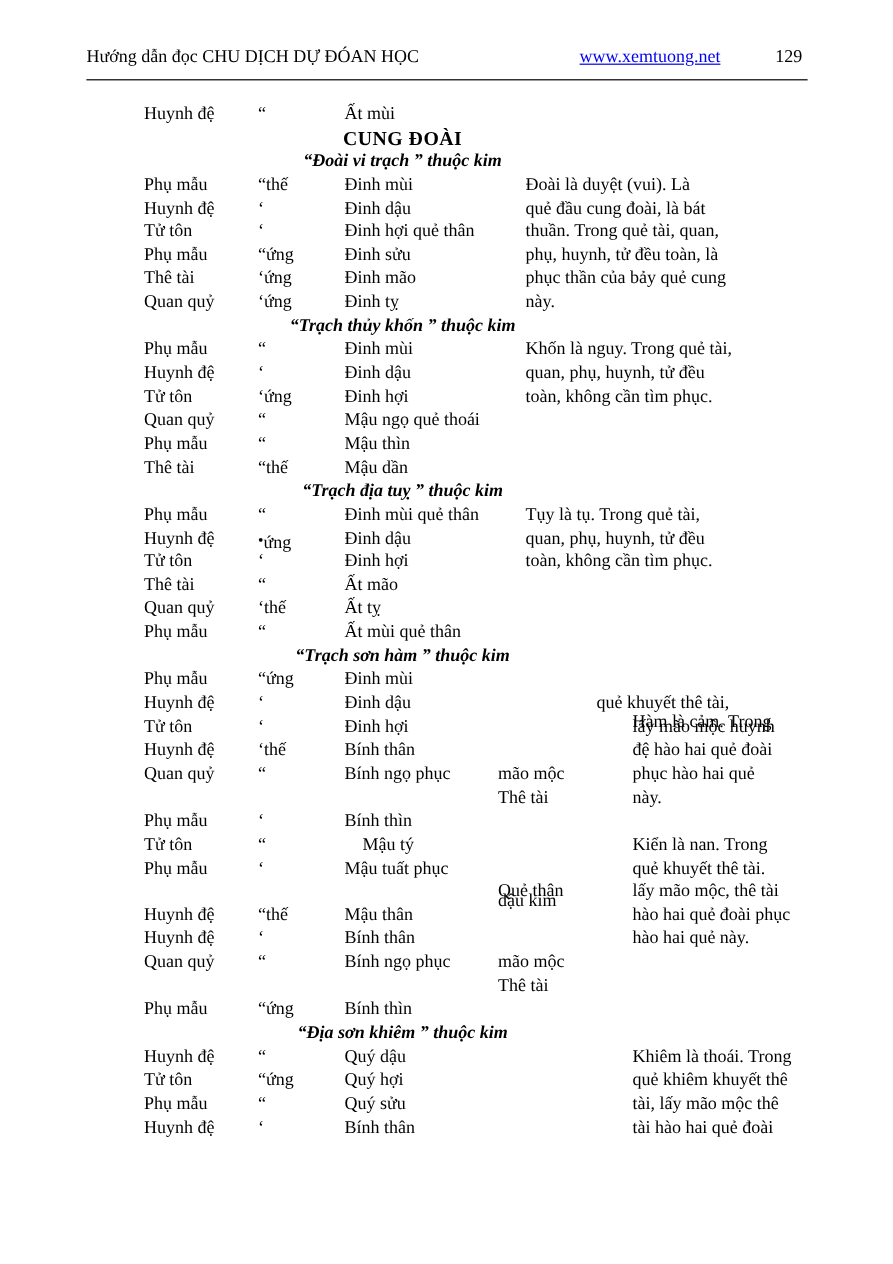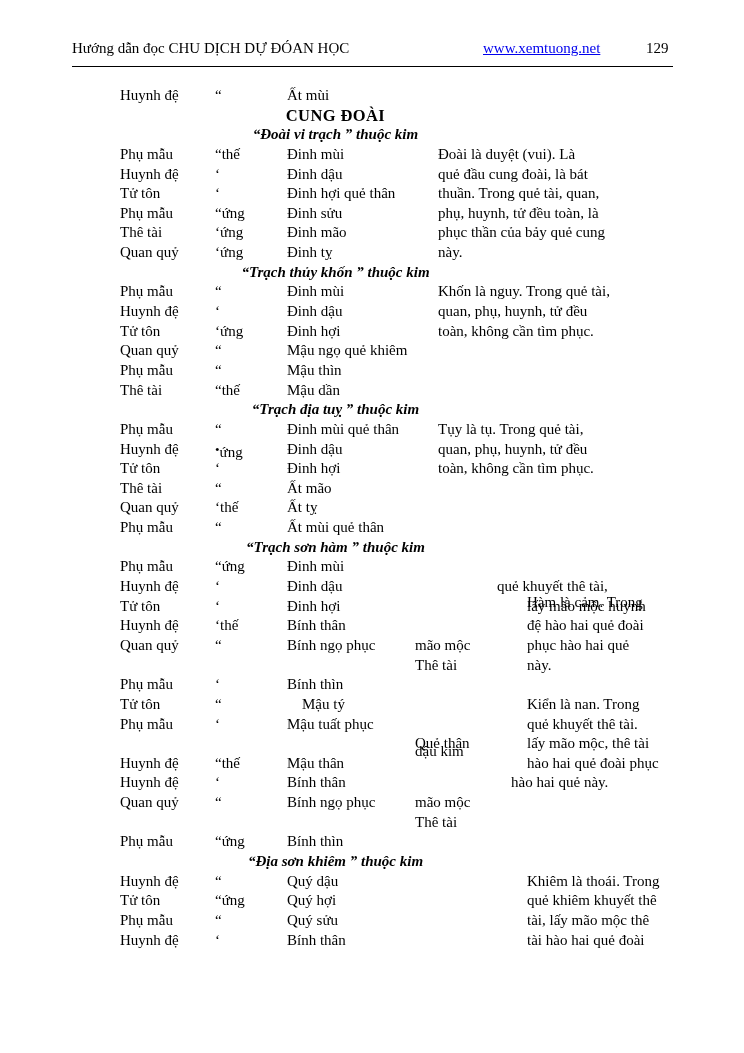--- a/index.html
+++ b/index.html
@@ -90,21 +90,21 @@
       </div>
       <div class="line">
         <span class="cell" style="left: 120px;">Tử tôn</span>
         <span class="cell" style="left: 215px;">‘ứng</span>
         <span class="cell" style="left: 287px;">Đinh hợi</span>
         <span class="cell" style="left: 438px;">toàn, không cần tìm phục.</span>
       </div>
       <div class="line">
         <span class="cell" style="left: 120px;">Quan quỷ</span>
         <span class="cell" style="left: 215px;">“</span>
-        <span class="cell" style="left: 287px;">Mậu ngọ quẻ khiêm</span>
+        <span class="cell" style="left: 287px;">Mậu ngọ quẻ thoái</span>
       </div>
       <div class="line">
         <span class="cell" style="left: 120px;">Phụ mẫu</span>
         <span class="cell" style="left: 215px;">“</span>
         <span class="cell" style="left: 287px;">Mậu thìn</span>
       </div>
       <div class="line">
         <span class="cell" style="left: 120px;">Thê tài</span>
         <span class="cell" style="left: 215px;">“thế</span>
         <span class="cell" style="left: 287px;">Mậu dần</span>
@@ -204,21 +204,21 @@
       <div class="line">
         <span class="cell" style="left: 120px;">Huynh đệ</span>
         <span class="cell" style="left: 215px;">“thế</span>
         <span class="cell" style="left: 287px;">Mậu thân</span>
         <span class="cell" style="left: 527px;">hào hai quẻ đoài phục</span>
       </div>
       <div class="line">
         <span class="cell" style="left: 120px;">Huynh đệ</span>
         <span class="cell" style="left: 215px;">‘</span>
         <span class="cell" style="left: 287px;">Bính thân</span>
-        <span class="cell" style="left: 511px;">hào hai quẻ này.</span>
+        <span class="cell" style="left: 527px;">hào hai quẻ này.</span>
       </div>
       <div class="line">
         <span class="cell" style="left: 120px;">Quan quỷ</span>
         <span class="cell" style="left: 215px;">“</span>
         <span class="cell" style="left: 287px;">Bính ngọ phục</span>
         <span class="cell" style="left: 415px;">mão mộc</span>
       </div>
       <div class="line">
         <span class="cell" style="left: 415px;">Thê tài</span>
       </div>

